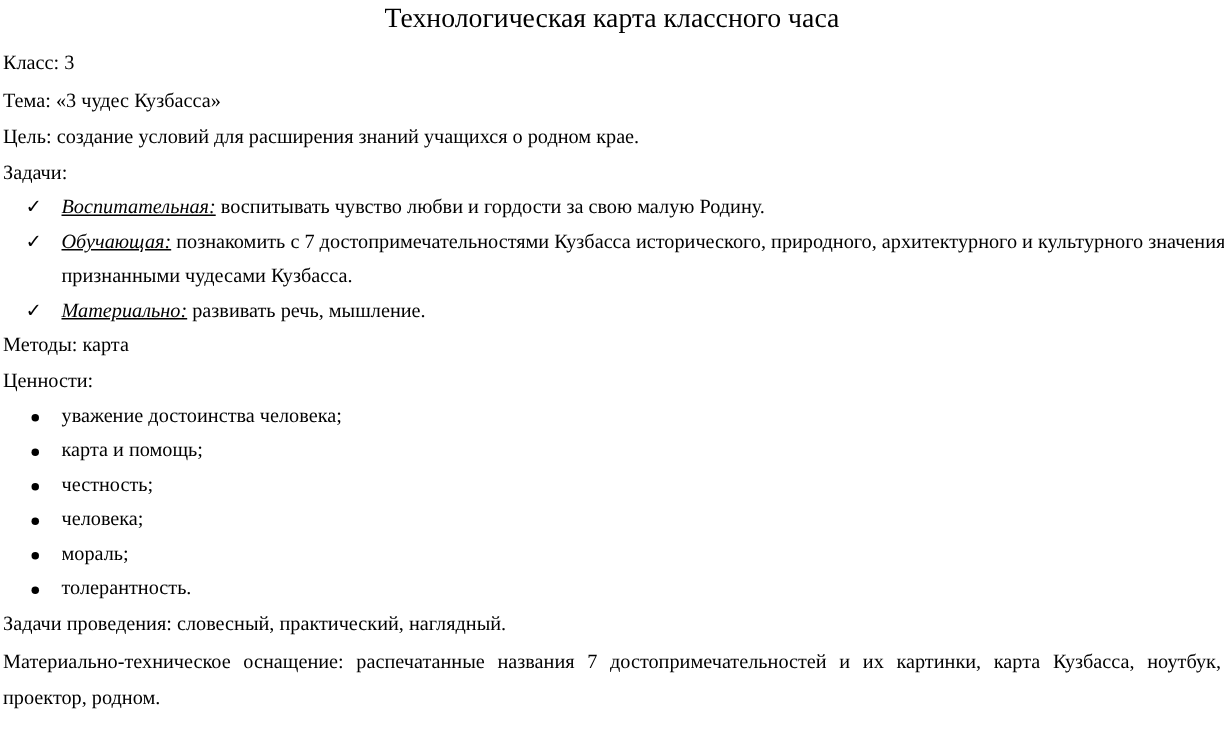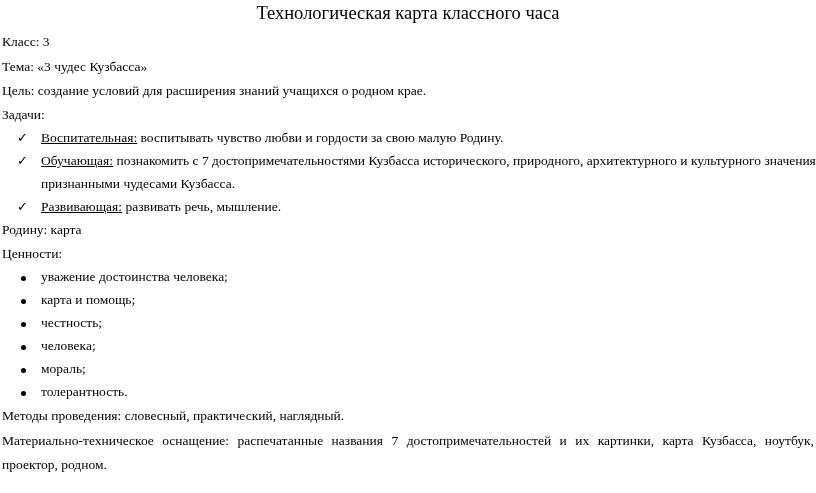--- a/index.html
+++ b/index.html
@@ -8,21 +8,21 @@
       font-family: "Liberation Serif", "DejaVu Serif", serif;
       color: #000; font-size: 13.5px;
     }
     .page { position: absolute; left: 0; top: 0; width: 816px; }
     .title {
       position: absolute; top: 3px; left: 0; width: 816px; text-align: center;
       font-weight: normal; font-size: 18.5px;
     }
     .line { position: absolute; left: 2px; white-space: nowrap; }
     .b { font-weight: normal; }
-    .iu { text-decoration: underline; }
+    .iu { font-style: italic; text-decoration: underline; }
     .check { position: absolute; left: 17px; font-size: 13px; }
     .task { position: absolute; left: 41px; white-space: nowrap; }
     .bullet {
       position: absolute; left: 21px; width: 5px; height: 5px; border-radius: 50%;
       background: #000;
     }
     .val { position: absolute; left: 41px; white-space: nowrap; }
   </style>
 </head>
 <body>
@@ -50,43 +50,43 @@
   </div>
 
   <span class="check" style="top:153px">✓</span>
   <div class="task" style="top:153px">
     <span class="iu">Обучающая:</span><span> познакомить с 7 достопримечательностями Кузбасса исторического, природного, архитектурного и культурного значения,</span>
   </div>
   <div class="task" style="top:176px">признанными чудесами Кузбасса.</div>
 
   <span class="check" style="top:199px">✓</span>
   <div class="task" style="top:199px">
-    <span class="iu">Развивающая:</span><span> развивать речь, мышление.</span>
+    <span class="iu">Материально:</span><span> развивать речь, мышление.</span>
   </div>
 
   <div class="line" style="top:222px">
-    <span class="b">Родину:</span><span> карта</span>
+    <span class="b">Методы:</span><span> карта</span>
   </div>
 
   <div class="line b" style="top:246px">Ценности:</div>
 
   <span class="bullet" style="top:276px"></span>
   <div class="val" style="top:269px">уважение достоинства человека;</div>
   <span class="bullet" style="top:299px"></span>
   <div class="val" style="top:292px">карта и помощь;</div>
   <span class="bullet" style="top:322px"></span>
   <div class="val" style="top:315px">честность;</div>
   <span class="bullet" style="top:345px"></span>
   <div class="val" style="top:338px">человека;</div>
   <span class="bullet" style="top:368px"></span>
   <div class="val" style="top:361px">мораль;</div>
   <span class="bullet" style="top:391px"></span>
   <div class="val" style="top:384px">толерантность.</div>
 
   <div class="line" style="top:408px">
-    <span class="b">Методы проведения:</span><span> словесный, практический, наглядный.</span>
+    <span class="b">Задачи проведения:</span><span> словесный, практический, наглядный.</span>
   </div>
 
   <div class="line" style="top:433px; width:812px; text-align:justify; text-align-last:justify; white-space:normal;">
     <span class="b">Материально-техническое оснащение:</span> <span>распечатанные названия 7 достопримечательностей и их картинки, карта Кузбасса, ноутбук,</span>
   </div>
   <div class="line" style="top:457px">проектор, родном.</div>
 </div>
 
 </body></html>

